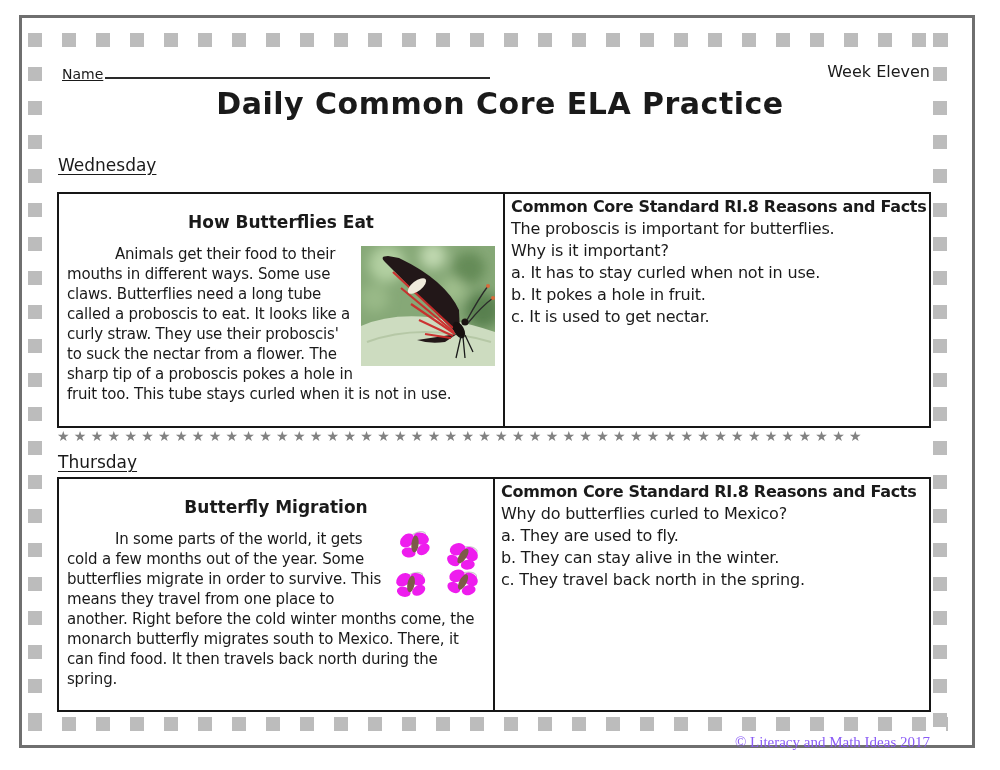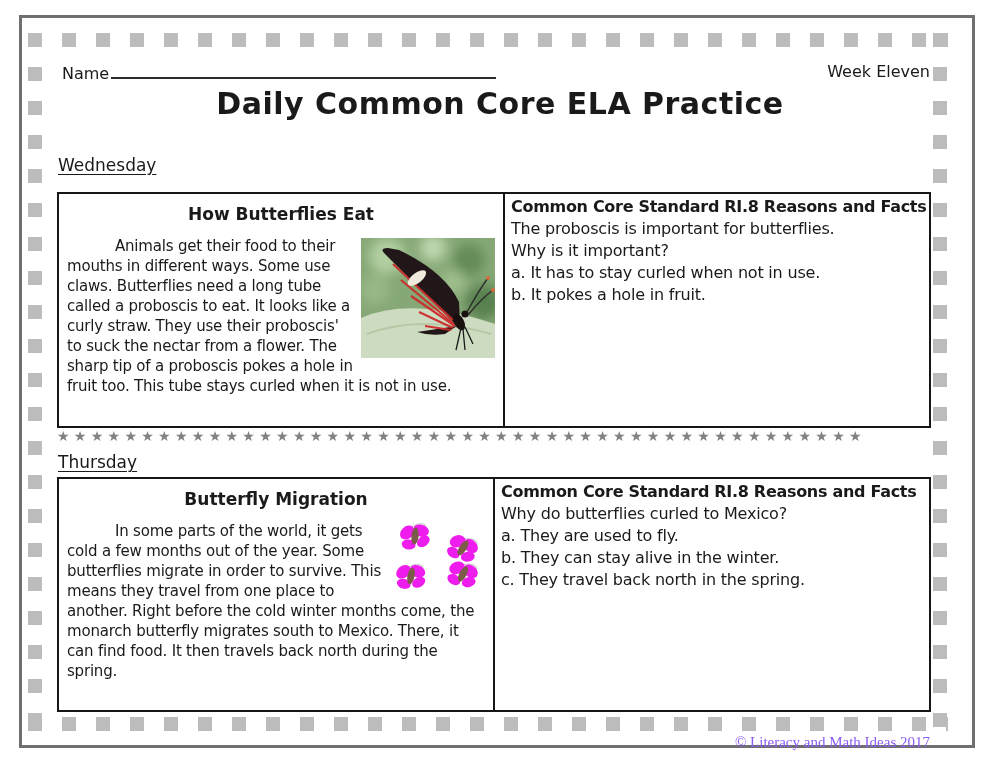--- a/index.html
+++ b/index.html
@@ -14,35 +14,35 @@
   .dash{position:absolute;}
   .dash-top{left:28px;top:33px;width:920px;height:14px;
     background:repeating-linear-gradient(to right,#bcbcbc 0 14px,transparent 14px 34px);}
   .dash-bottom{left:28px;top:717px;width:920px;height:14px;
     background:repeating-linear-gradient(to right,#bcbcbc 0 14px,transparent 14px 34px);}
   .dash-left{left:28px;top:33px;width:14px;height:698px;
     background:repeating-linear-gradient(to bottom,#bcbcbc 0 14px,transparent 14px 34px);}
   .dash-right{left:933px;top:33px;width:14px;height:698px;
     background:repeating-linear-gradient(to bottom,#bcbcbc 0 14px,transparent 14px 34px);}
 
-  .name-row{position:absolute;left:62px;top:60px;font-size:16px;}
+  .name-row{position:absolute;left:62px;top:60px;font-size:14px;text-decoration:underline;}
   .name-underline{display:inline-block;width:385px;border-bottom:2px solid #2a2a2a;height:17px;margin-left:2px;}
   .week{position:absolute;left:700px;top:62px;width:230px;text-align:right;font-size:16px;}
   .page-title{position:absolute;left:0;top:86px;width:1000px;text-align:center;
     font-size:30px;font-weight:bold;letter-spacing:.5px;}
 
   .day-label{position:absolute;left:58px;font-size:17px;text-decoration:underline;text-underline-offset:3px;}
   #wed-label{top:155px;}
   #thu-label{top:452px;}
 
   .day-table{position:absolute;left:57px;width:874px;border:2px solid #161616;
     box-sizing:border-box;display:flex;background:#fff;}
   #wed-table{top:192px;height:236px;}
   #thu-table{top:477px;height:235px;}
-  .cell{box-sizing:border-box;padding:8px 8px;overflow:hidden;}
+  .cell{box-sizing:border-box;padding:16px 8px;overflow:hidden;}
   .cell-left{border-right:2px solid #161616;}
   #wed-table .cell-left{width:446px;}
   #thu-table .cell-left{width:436px;}
   .cell-right{flex:1;padding:2px 6px;border-radius:20px;}
 
   .passage-title{text-align:center;font-weight:bold;font-size:17px;margin:2px 0 12px;}
   .passage-text{font-size:15px;line-height:20px;letter-spacing:-.2px;text-indent:48px;}
 
   .photo{float:right;width:134px;height:120px;margin:2px 0 4px 6px;}
   .butterfly-cluster{float:right;width:90px;height:76px;margin:0 0 4px 8px;position:relative;}
@@ -118,20 +118,21 @@
       </svg>
     </div>
     <div class="passage-text">Animals get their food to their mouths in different ways.  Some use claws.  Butterflies need a long tube called a proboscis to eat.  It looks like a curly straw.  They use their proboscis' to suck the nectar from a flower.  The sharp tip of a proboscis pokes a hole in fruit too.  This tube stays curled when it is not in use.</div>
   </div>
   <div class="cell cell-right">
     <div class="q-header">Common Core Standard RI.8 Reasons and Facts</div>
     <div class="q-line">The proboscis is important for butterflies.</div>
     <div class="q-line">Why is it important?</div>
     <div class="q-line">a. It has to stay curled when not in use.</div>
     <div class="q-line">b. It pokes a hole in fruit.</div>
+    <div class="q-line">c. It is used to get nectar.</div>
   </div>
 </div>
 
 <div class="stars">★★★★★★★★★★★★★★★★★★★★★★★★★★★★★★★★★★★★★★★★★★★★★★★★</div>
 
 <div class="day-label" id="thu-label">Thursday</div>
 
 <div class="day-table" id="thu-table">
   <div class="cell cell-left">
     <div class="passage-title">Butterfly Migration</div>

